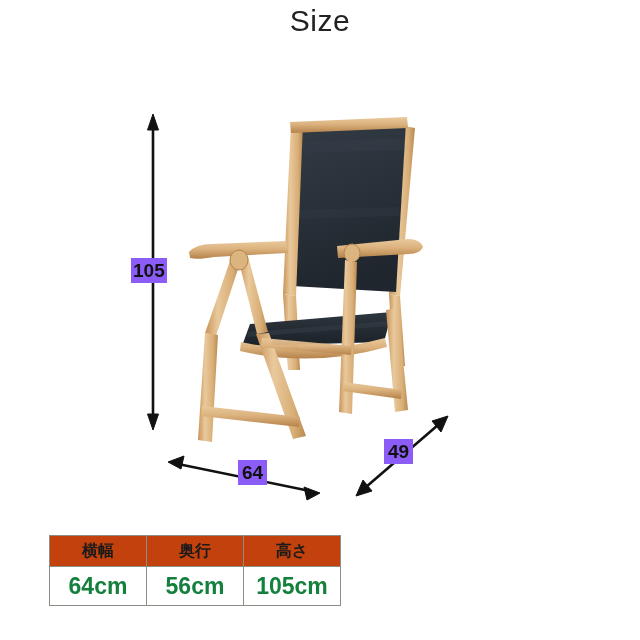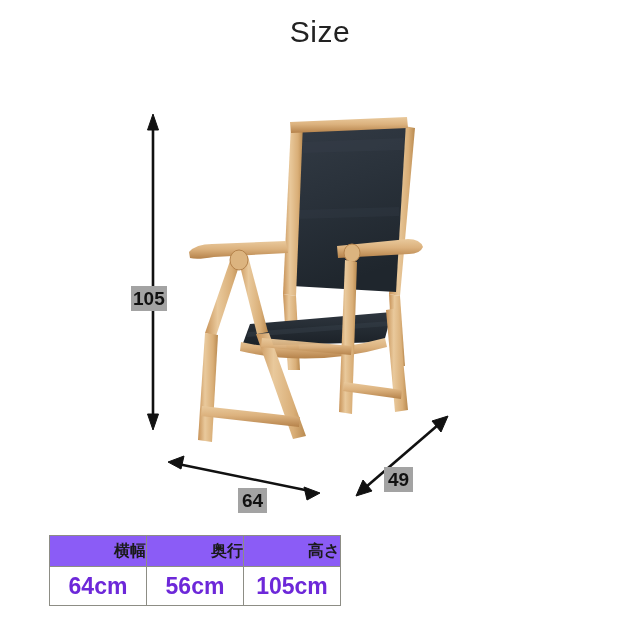--- a/index.html
+++ b/index.html
@@ -12,21 +12,21 @@
     height: 640px;
     position: relative;
     overflow: hidden;
     font-family: "Liberation Sans", sans-serif;
     color: #1a1a1a;
   }
 
   
   #page-title {
     position: absolute;
-    top: 12px;
+    top: 1px;
     left: 0;
     width: 640px;
     text-align: center;
     font-size: 30px;
     font-weight: 400;
     letter-spacing: 0.5px;
     color: #222222;
     line-height: 40px;
   }
 
@@ -41,24 +41,23 @@
   #diagram svg {
     display: block;
   }
 
   
   .dim-label {
     position: absolute;
     font-family: "Liberation Sans", sans-serif;
     font-weight: bold;
     color: #111111;
-    background: #a3a3a3;
+    background: #8b5cf6;
     line-height: 1;
     white-space: nowrap;
-    margin-top: 28px;
   }
   #dim-height-label {
     left: 131px;
     top: 188px;
     font-size: 19px;
     padding: 3px 2px;
   }
   #dim-width-label {
     left: 238px;
     top: 390px;
@@ -83,32 +82,31 @@
   #spec-table th,
   #spec-table td {
     border: 1px solid #8d8d85;
     text-align: center;
     font-family: "Liberation Sans", sans-serif;
     padding: 0;
   }
   #spec-table th {
     width: 96px;
     height: 30px;
-    background: #8b5cf6;
+    background: #c2410c;
     font-size: 16px;
     font-weight: bold;
     color: #1a1a1a;
-    text-align: right;
   }
   #spec-table td {
     height: 38px;
     background: #ffffff;
     font-size: 23px;
     font-weight: bold;
-    color: #6d28d9;
+    color: #15803d;
   }
 </style>
 </head>
 <body>
 
 <div id="page-title">Size</div>
 
 <div id="diagram">
 
   <svg width="640" height="450" viewBox="0 0 640 450">

